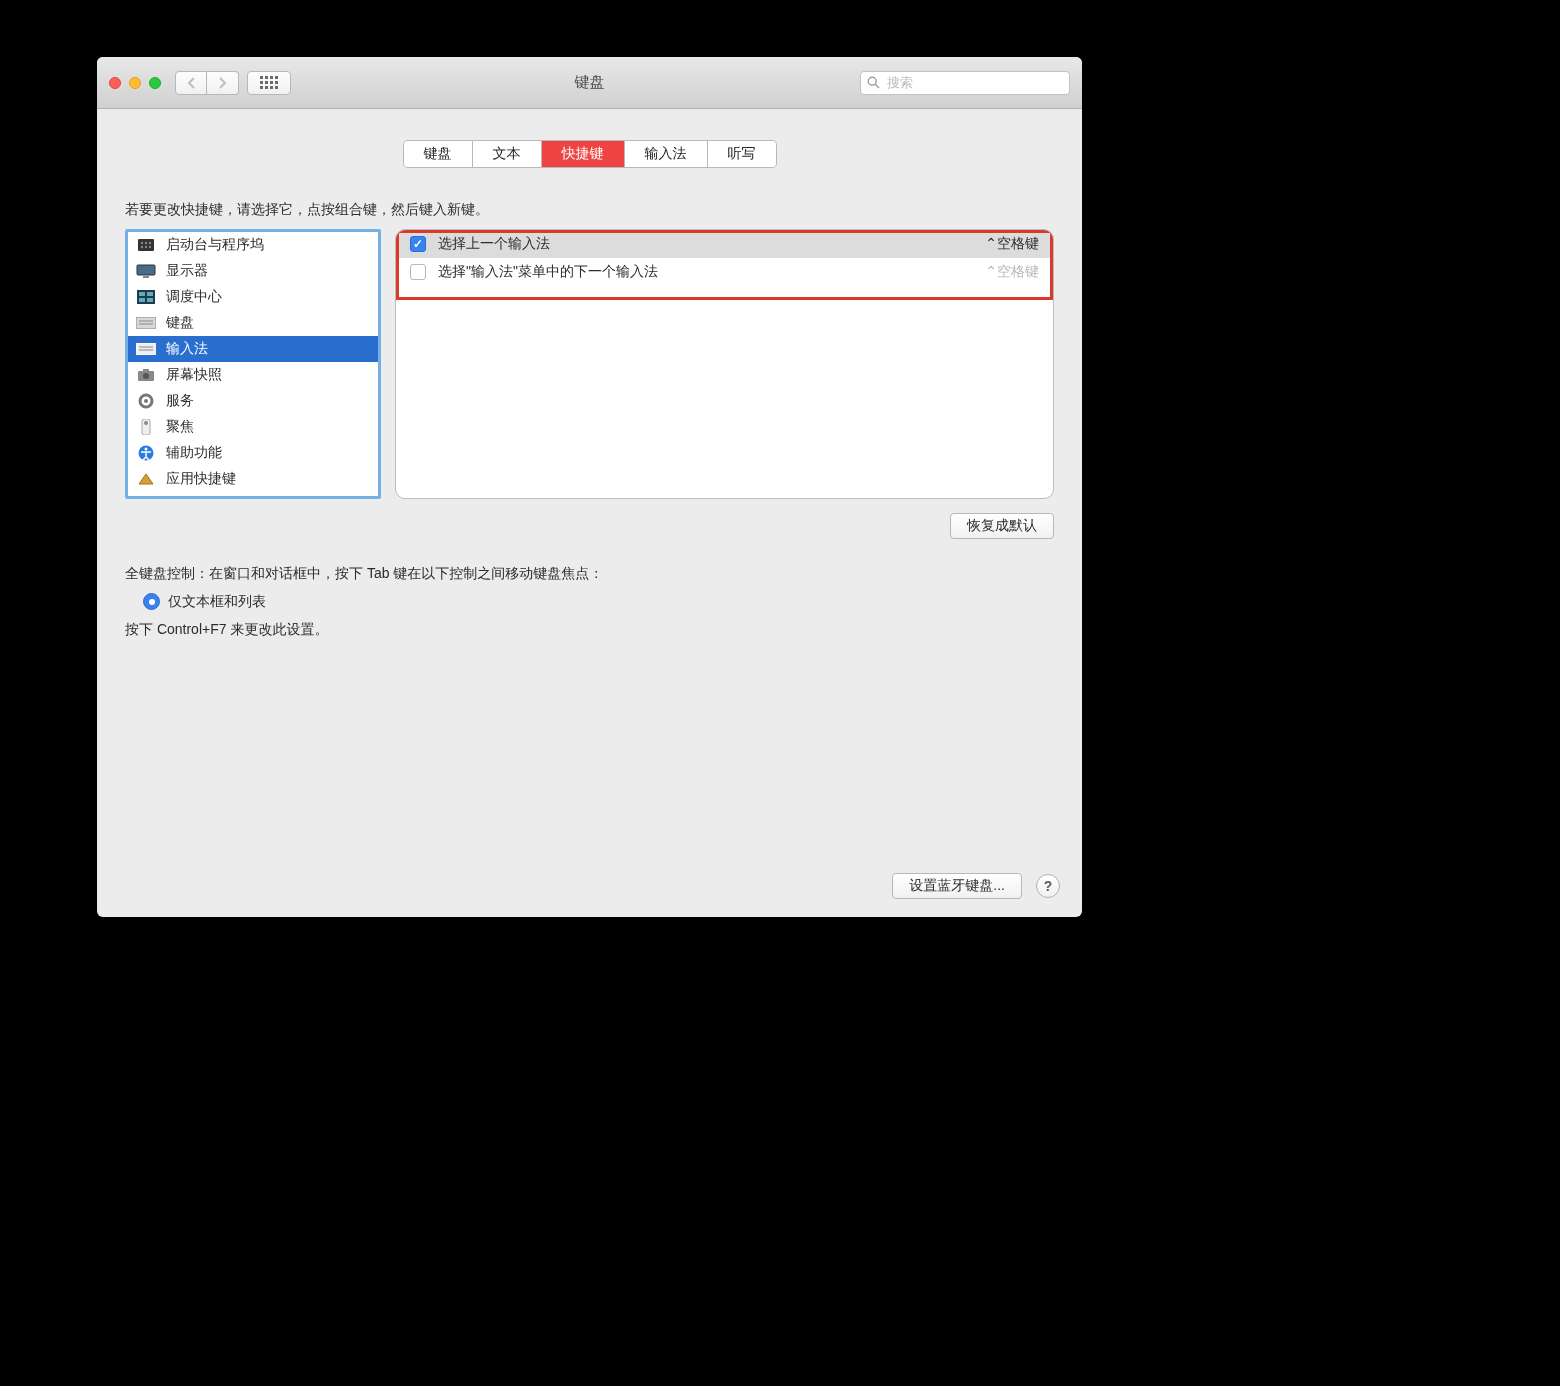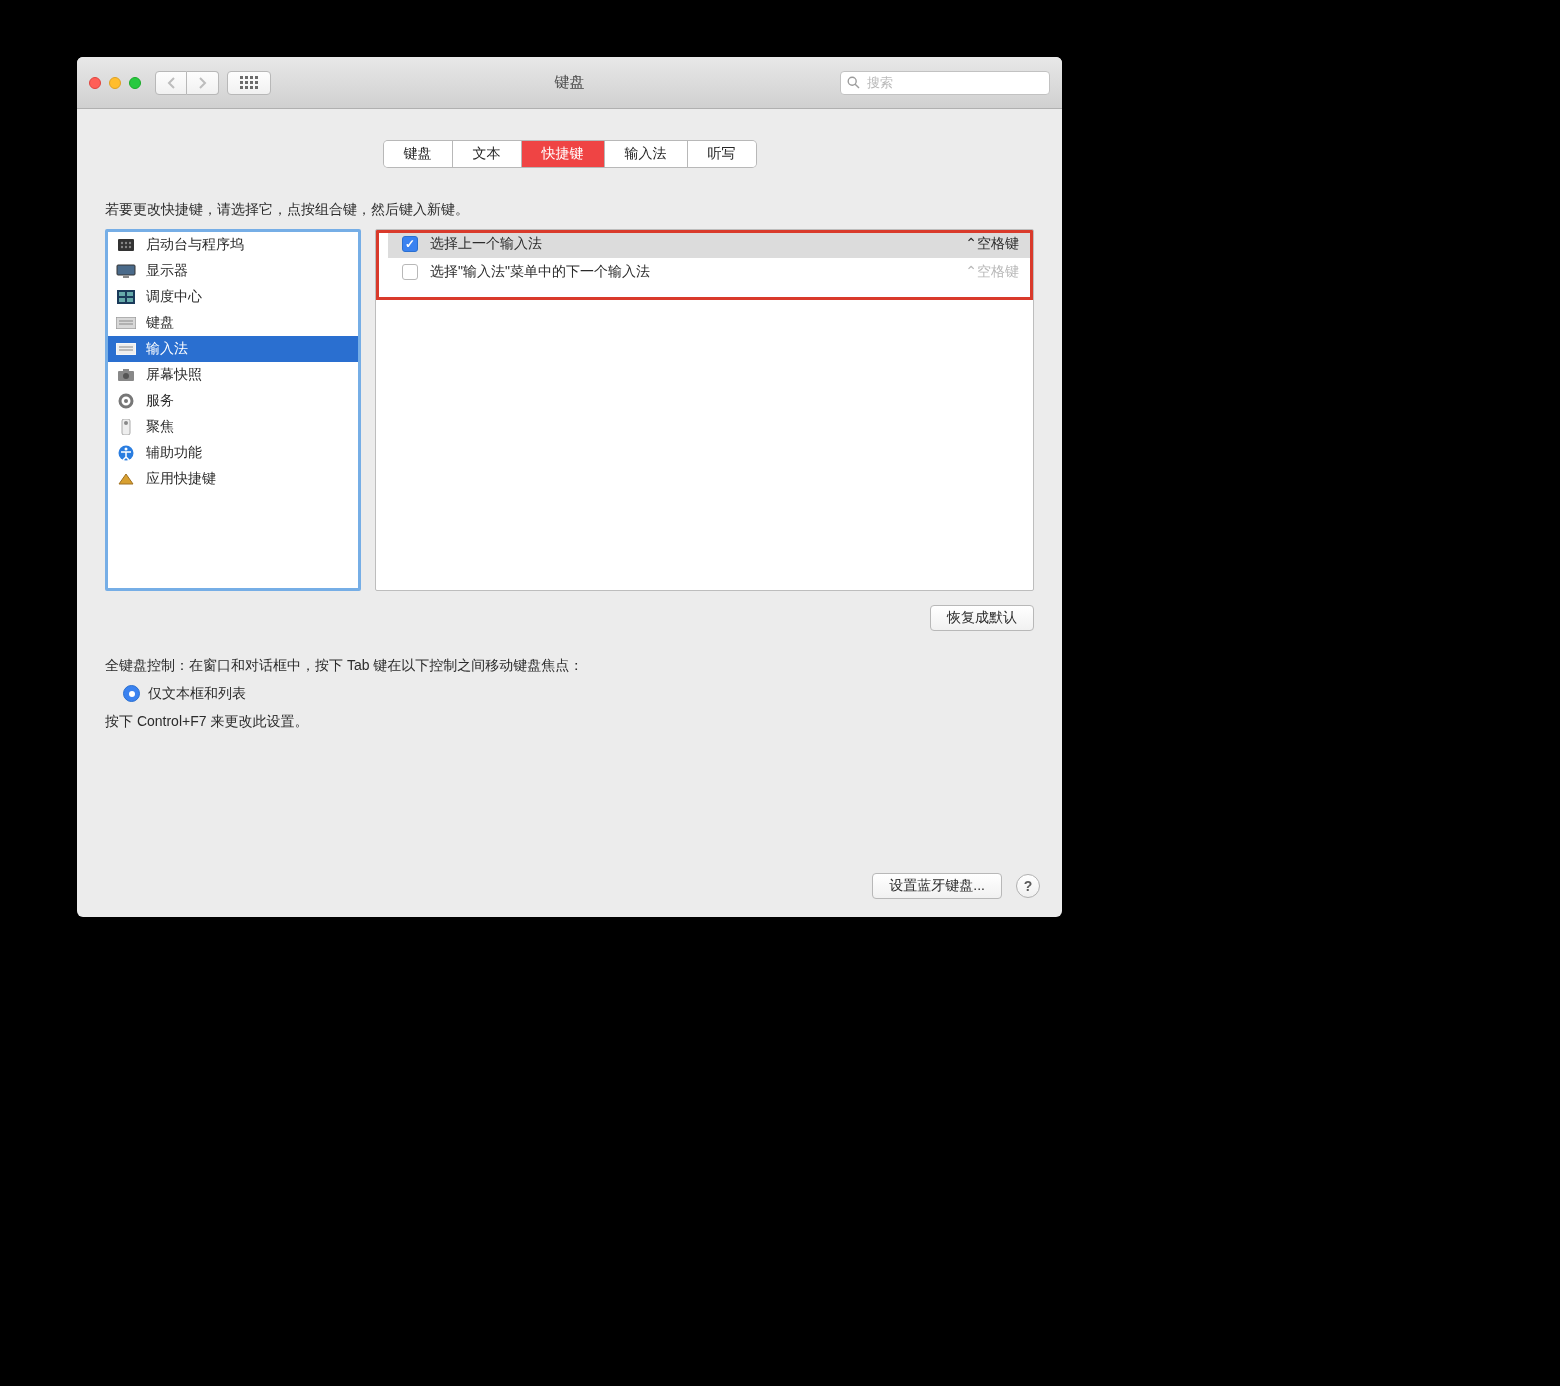--- a/index.html
+++ b/index.html
@@ -6,21 +6,21 @@
   body {
     background: #000;
     font-family: -apple-system, "Helvetica Neue", Arial, sans-serif;
     font-size: 13px;
     width: 1560px;
     height: 1386px;
     position: relative;
   }
   .window {
     position: absolute;
-    left: 77px;
+    left: 97px;
     top: 57px;
     width: 985px;
     height: 860px;
     background: #ececec;
     border-radius: 6px;
     box-shadow: 0 20px 60px rgba(0,0,0,.55), 0 0 0 1px rgba(0,0,0,.15);
     overflow: hidden;
   }
   .titlebar {
     height: 52px;
@@ -66,33 +66,33 @@
     display:flex; justify-content:center; margin-bottom:34px;
   }
   .tabbar { display:flex; border-radius:4px; overflow:hidden; box-shadow:0 0 0 1px #b8b8b8; }
   .tab {
     padding:4px 20px; font-size:14px; background:#fff; color:#262626;
     border-right:1px solid #b8b8b8; cursor:default;
   }
   .tab:last-child { border-right:none; }
   .tab.active { background:#ef4444; color:#fff; }
   .instructions { font-size:14px; color:#2b2b2b; margin-bottom:10px; }
-  .panels { display:flex; gap:14px; height:362px; }
+  .panels { display:flex; gap:14px; height:270px; }
   .left-panel {
     width:256px; background:#fff; border:3px solid #76aee6; border-radius:2px;
     overflow:auto;
   }
   .cat-item {
     display:flex; align-items:center; gap:10px; padding:4px 8px; font-size:14px; color:#2b2b2b;
   }
   .cat-item.selected { background:#2a6fd0; color:#fff; }
   .cat-icon { width:20px; height:16px; display:flex; align-items:center; justify-content:center; flex-shrink:0; }
   .right-panel {
-    flex:1; background:#fff; border:1px solid #bdbdbd; border-radius:2px;
-    position:relative; overflow:hidden;padding-left:12px;
+    flex:1; background:#fff; border:1px solid #bdbdbd; border-radius:10px;
+    position:relative; overflow:hidden;
   }
   .highlight-box {
     position:absolute; left:0; top:0; right:0; height:70px;
     border:3px solid #d93a2b; pointer-events:none;
   }
   .shortcut-row {
     display:flex; align-items:center; padding:5px 14px; font-size:14px; gap:12px;
   }
   .shortcut-row.sel { background:#dcdcdc; }
   .chk {

